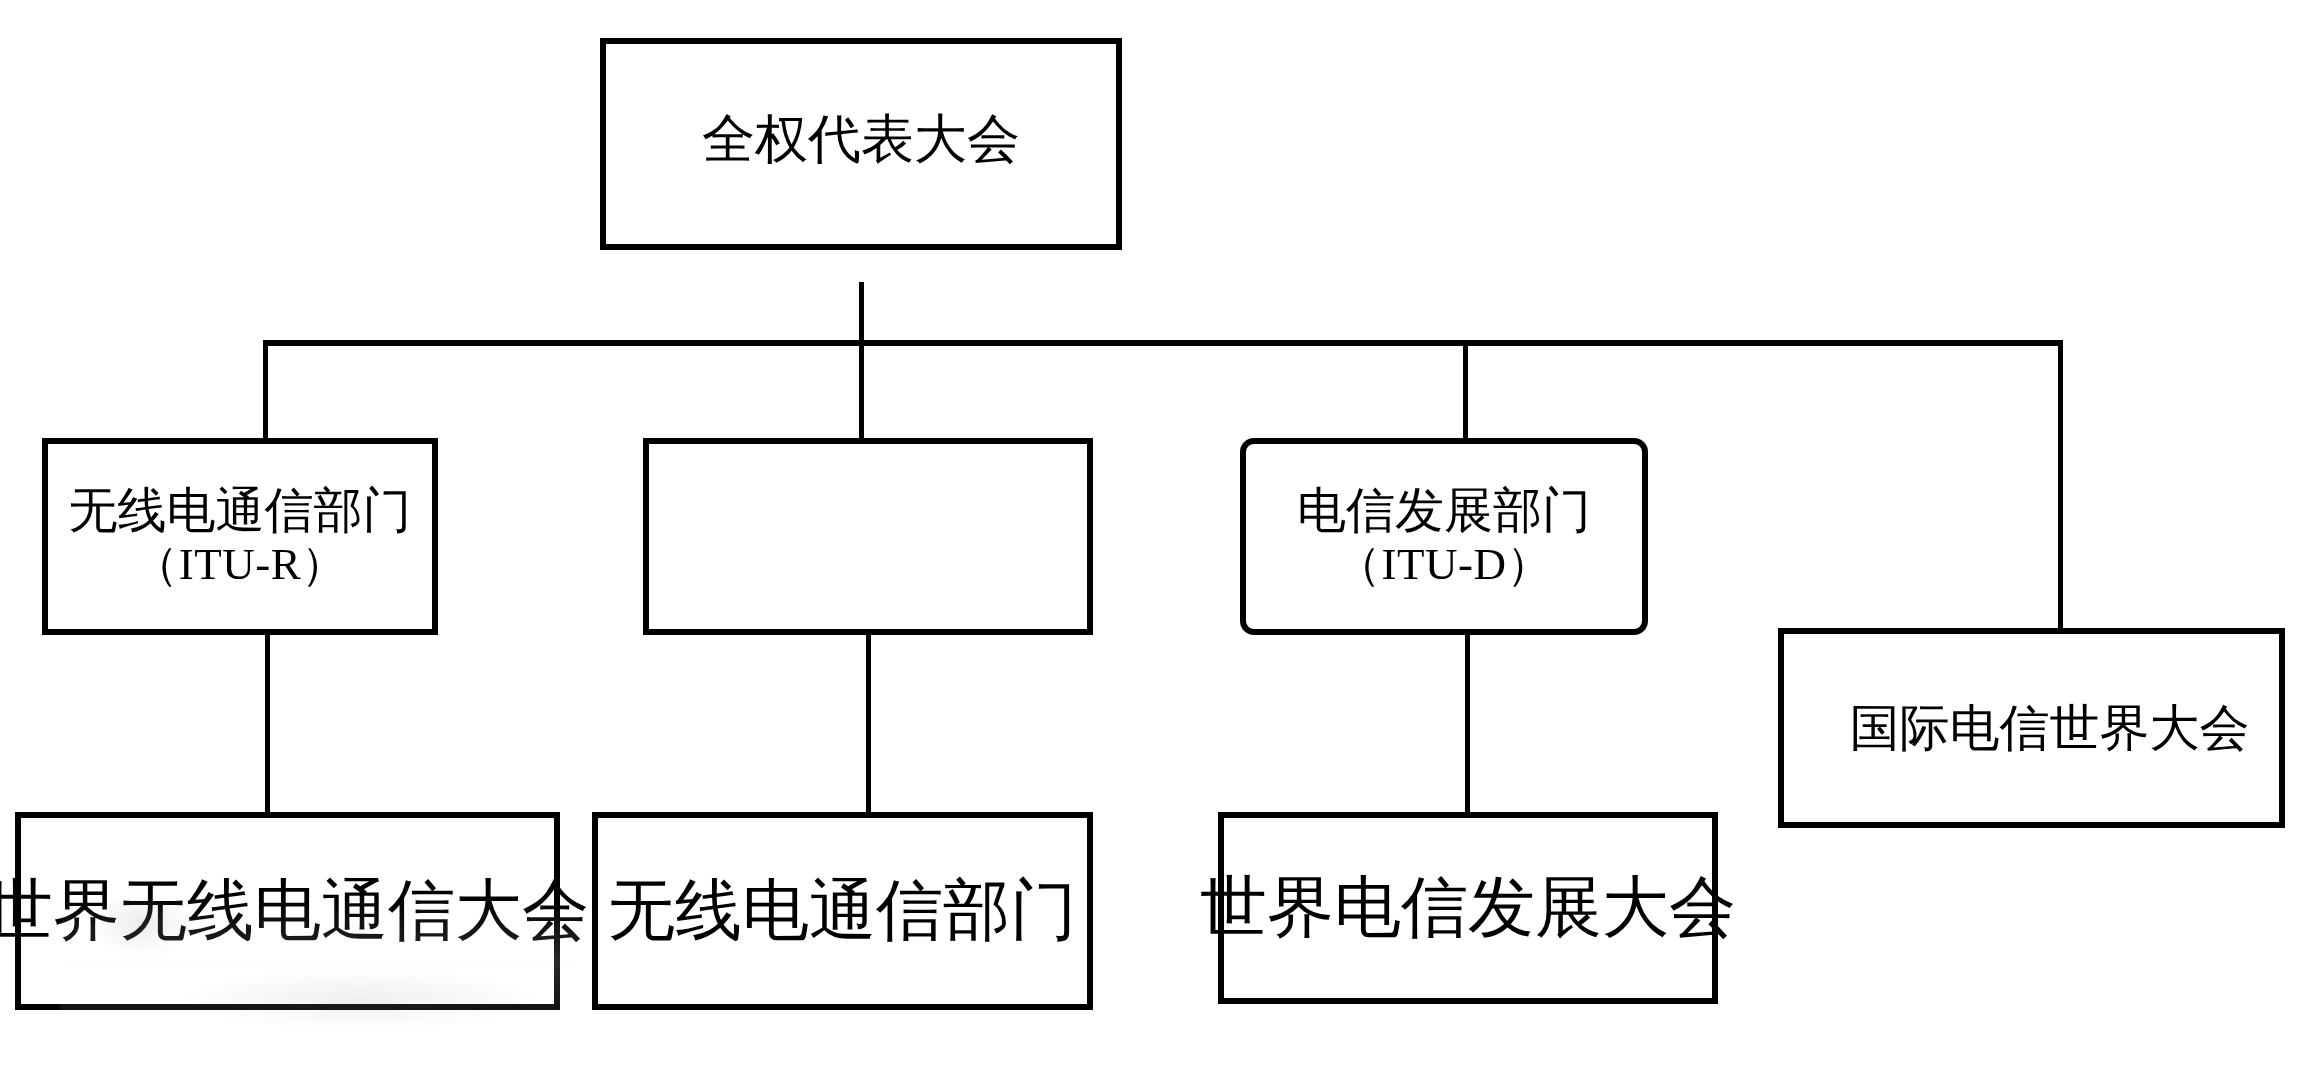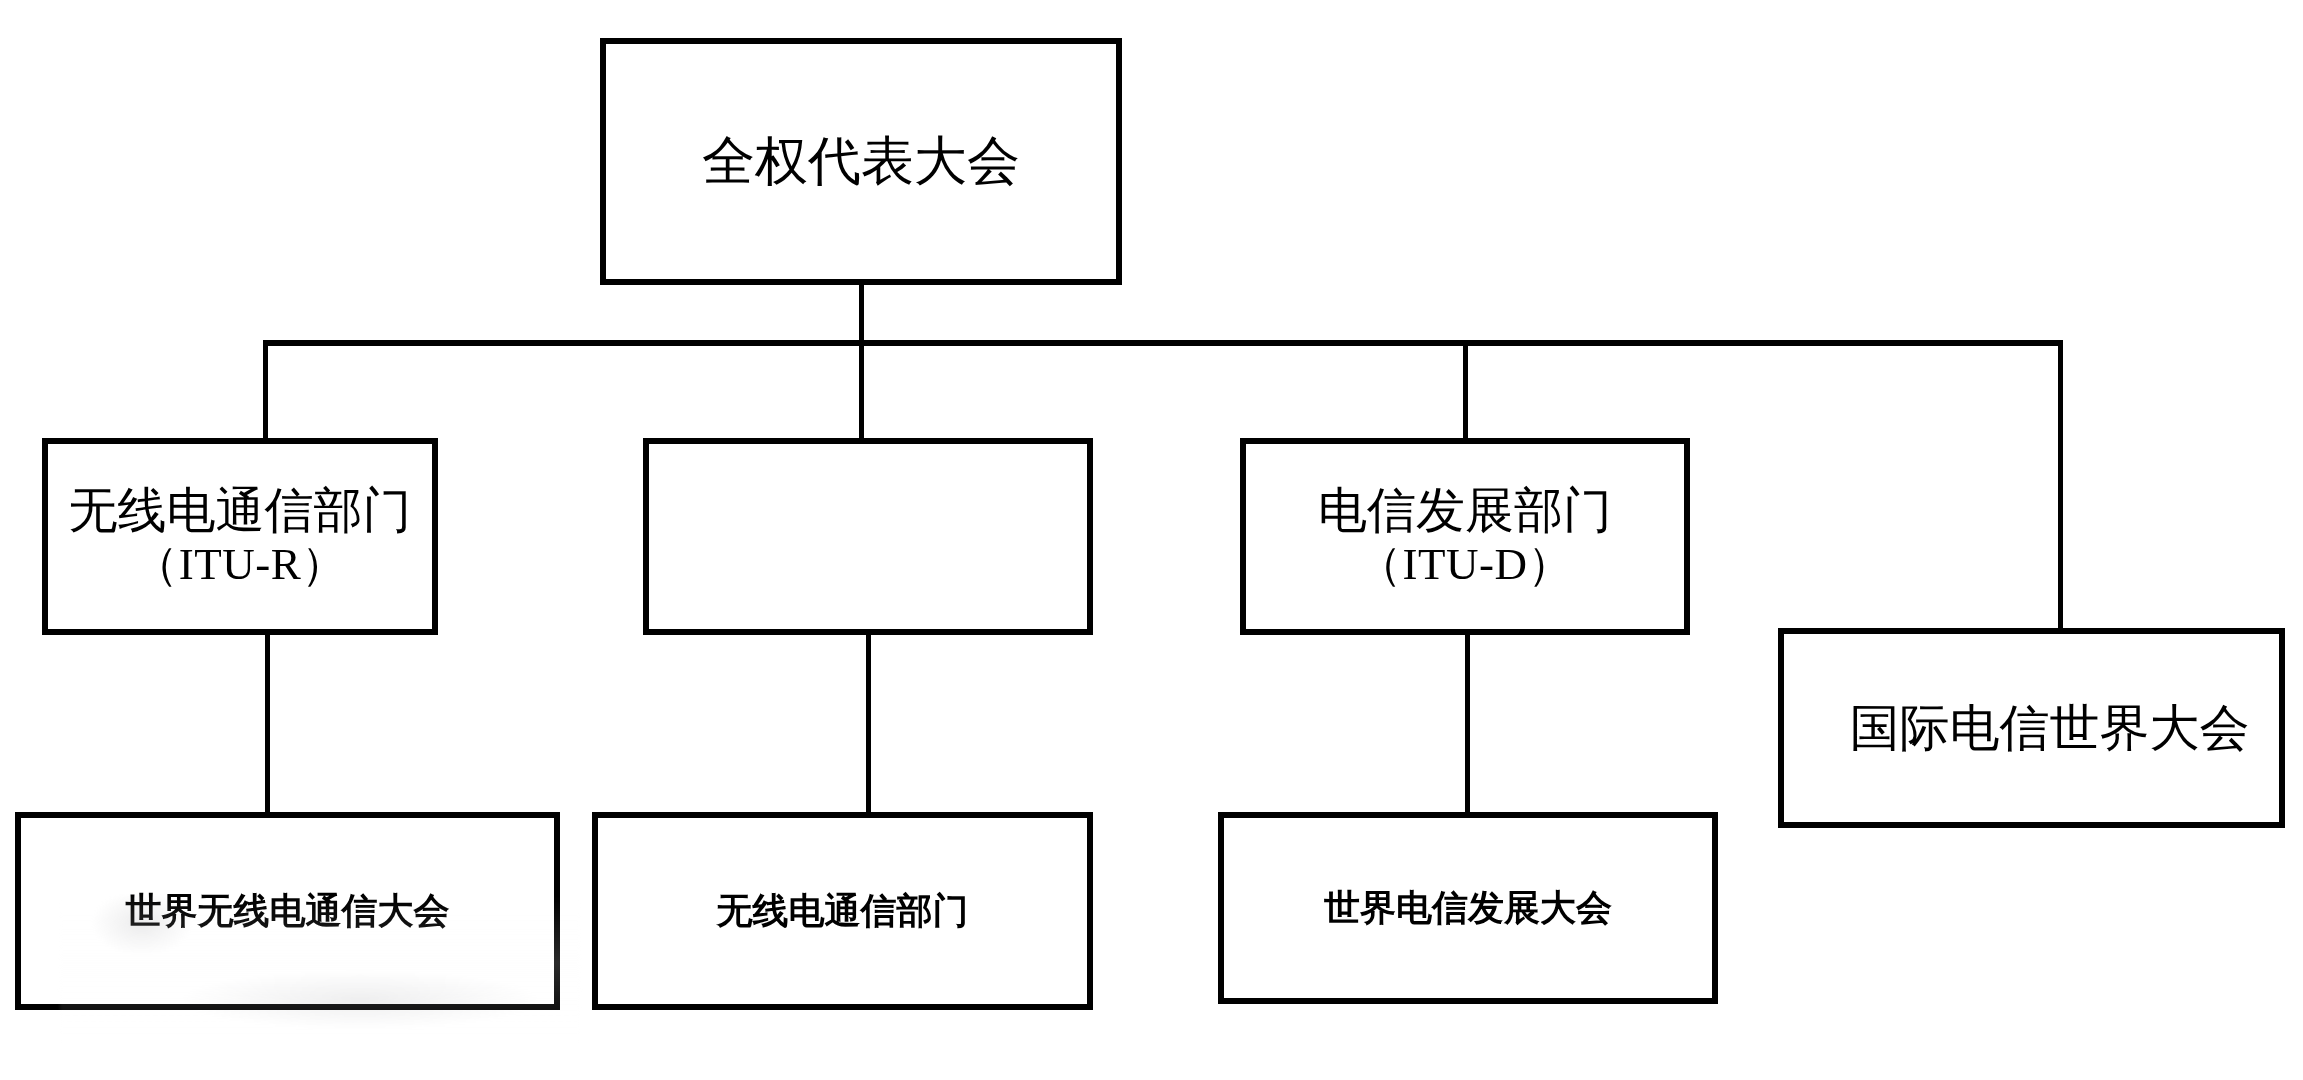--- a/index.html
+++ b/index.html
@@ -39,21 +39,21 @@
   .node .line2 {
     display: block;
     white-space: nowrap;
     letter-spacing: 0.5px;
   }
 
   
   .tier-root  { font-size: 53px; }
   .tier-sector .line1 { font-size: 49px; }
   .tier-sector .line2 { font-size: 45px; }
-  .tier-conf  { font-size: 36px; font-weight: bold; }
+  .tier-conf  { font-size: 67px; }
   .tier-wcit  { font-size: 50px; padding-left: 36px; }
 
   
   .conn {
     position: absolute;
     background: #000000;
     z-index: 1;
   }
   .conn-v { width: 5px; }
   .conn-h { height: 6px; }
@@ -91,34 +91,34 @@
   <div class="conn conn-v" style="left:1463px; top:340px; height:100px;"></div>
 
   <div class="conn conn-v" style="left:2058px; top:340px; height:290px;"></div>
 
   <div class="conn conn-v" style="left:265px; top:632px; height:182px;"></div>
 
   <div class="conn conn-v" style="left:866px; top:632px; height:182px;"></div>
 
   <div class="conn conn-v" style="left:1465px; top:632px; height:182px;"></div>
 
-  <div class="node tier-root empty-sub" style="left:600px; top:38px; width:522px; height:247px;">
+  <div class="node tier-root empty-sub" style="left:600px; top:38px; width:522px; height:212px;font-family:Liberation Mono, monospace;">
     <span class="line1">全权代表大会</span>
 
   </div>
 
   <div class="node tier-sector" style="left:42px; top:438px; width:396px; height:197px;">
     <span class="line1">无线电通信部门</span>
     <span class="line2">（ITU-R）</span>
   </div>
 
   <div class="node tier-sector" style="left:643px; top:438px; width:450px; height:197px;">
   </div>
 
-  <div class="node tier-sector" style="left:1240px; top:438px; width:450px; height:197px;">
+  <div class="node tier-sector" style="left:1240px; top:438px; width:408px; height:197px;border-radius:14px;">
     <span class="line1">电信发展部门</span>
     <span class="line2">（ITU-D）</span>
   </div>
 
   <div class="node tier-wcit empty-sub" style="left:1778px; top:628px; width:507px; height:200px;">
     <span class="line1">国际电信世界大会</span>
 
   </div>
 
   <div class="node tier-conf empty-sub" style="left:15px; top:812px; width:545px; height:198px;">

